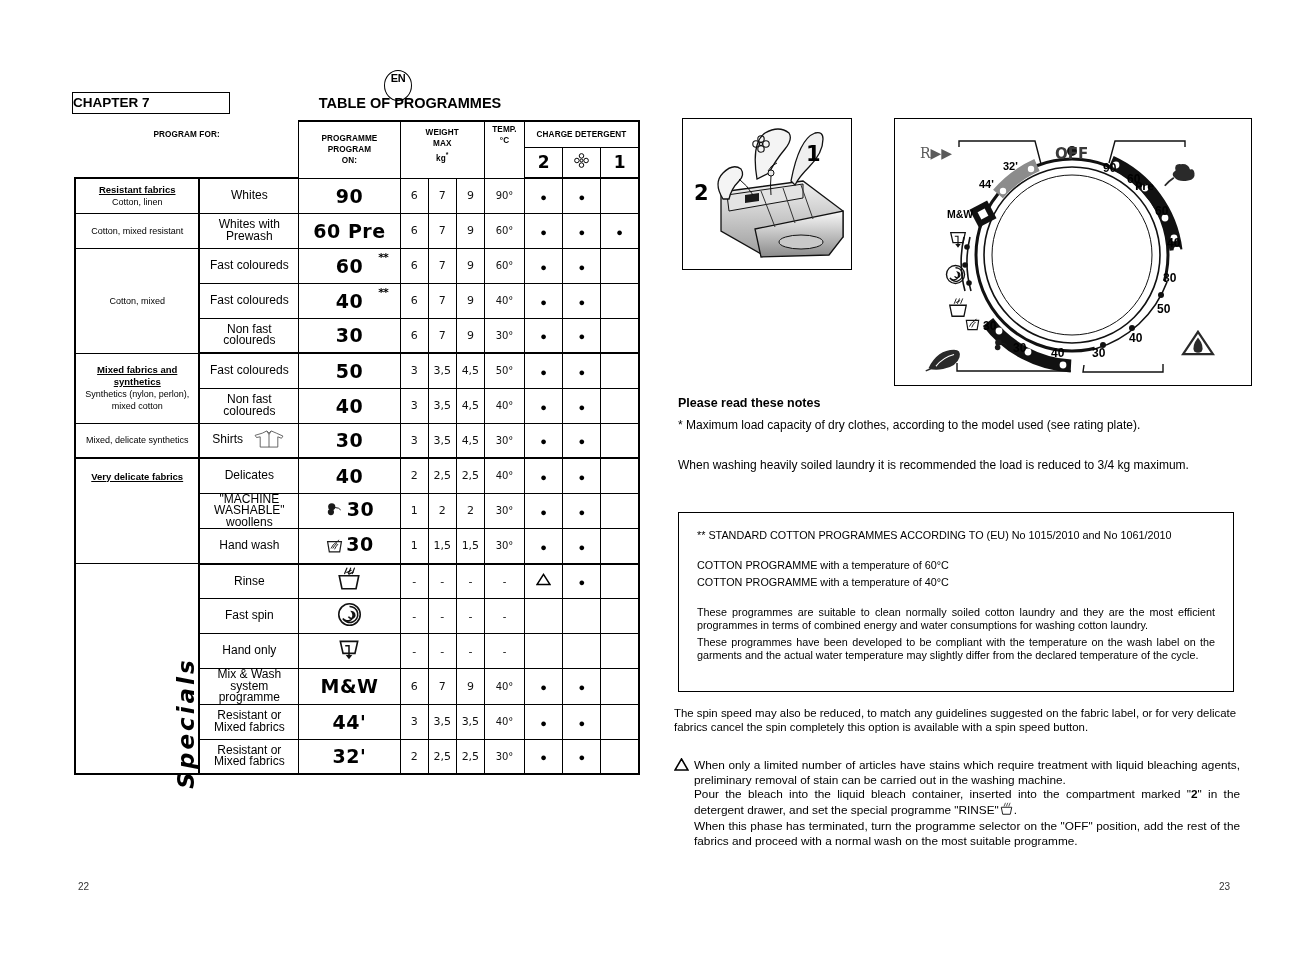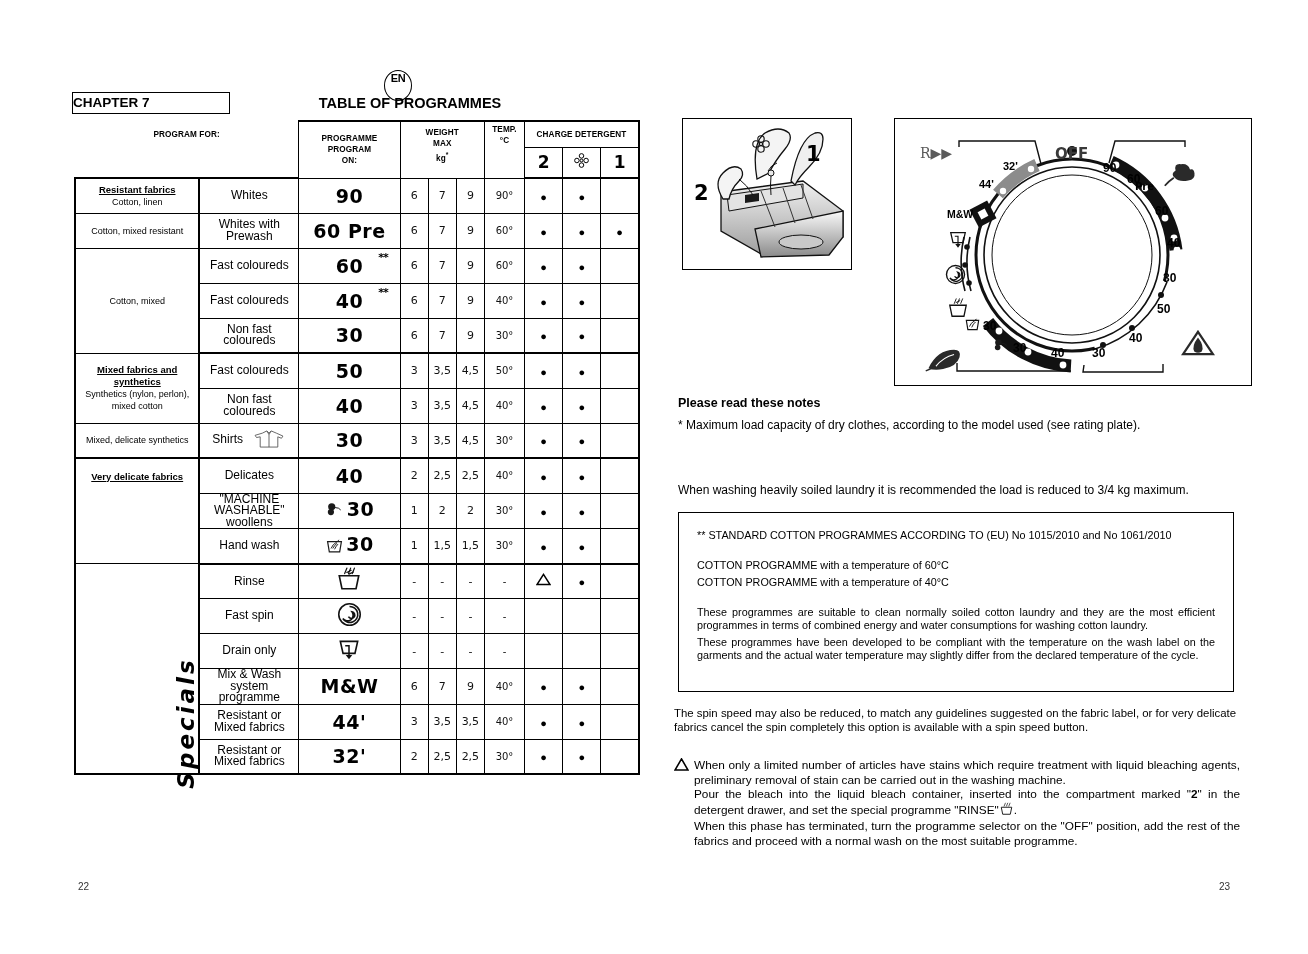--- a/index.html
+++ b/index.html
@@ -110,21 +110,21 @@
   #dial-box {
     position:absolute; left:240px; top:118px;
     width:358px; height:268px;
     border:1.5px solid #000;
     overflow:hidden;
   }
 
   .notes-h { position:absolute; left:24px; top:396px; font-size:12.5px; font-weight:bold; }
   .note-p  { position:absolute; left:24px; width:556px; font-size:12px; line-height:15px; }
   #note1 { top:418px; }
-  #note2 { top:483px; }
+  #note2 { top:458px; }
 
   #std-box {
     position:absolute; left:24px; top:512px;
     width:556px; height:180px;
     border:1.2px solid #000;
     padding:12px 14px;
     font-size:10.8px; line-height:13px;
   }
   #std-box p { margin:4px; }
   #std-box .gap { height:9px; }
@@ -430,21 +430,21 @@
         </td>
         <td class="wt">-</td>
         <td class="wt">-</td>
         <td class="wt">-</td>
         <td class="tmp">-</td>
         <td></td>
         <td></td>
         <td class="thick-right"></td>
       </tr>
       <tr>
-        <td class="progfor-cell thick-left">Drain only</td>
+        <td class="progfor-cell thick-left">Hand only</td>
         <td class="sel-cell">
           <span>
             <svg width="26" height="24" viewBox="0 0 24 22" aria-hidden="true">
               <path d="M4 4 L20 4 L17.5 15 L6.5 15 Z" fill="none" stroke="#111" stroke-width="1.5"></path>
               <path d="M8.5 8 L12 8 L12 18" fill="none" stroke="#111" stroke-width="1.4"></path>
               <path d="M9 16.5 L12 20.5 L15 16.5 Z" fill="#111"></path>
             </svg>
           </span>
         </td>
         <td class="wt">-</td>

